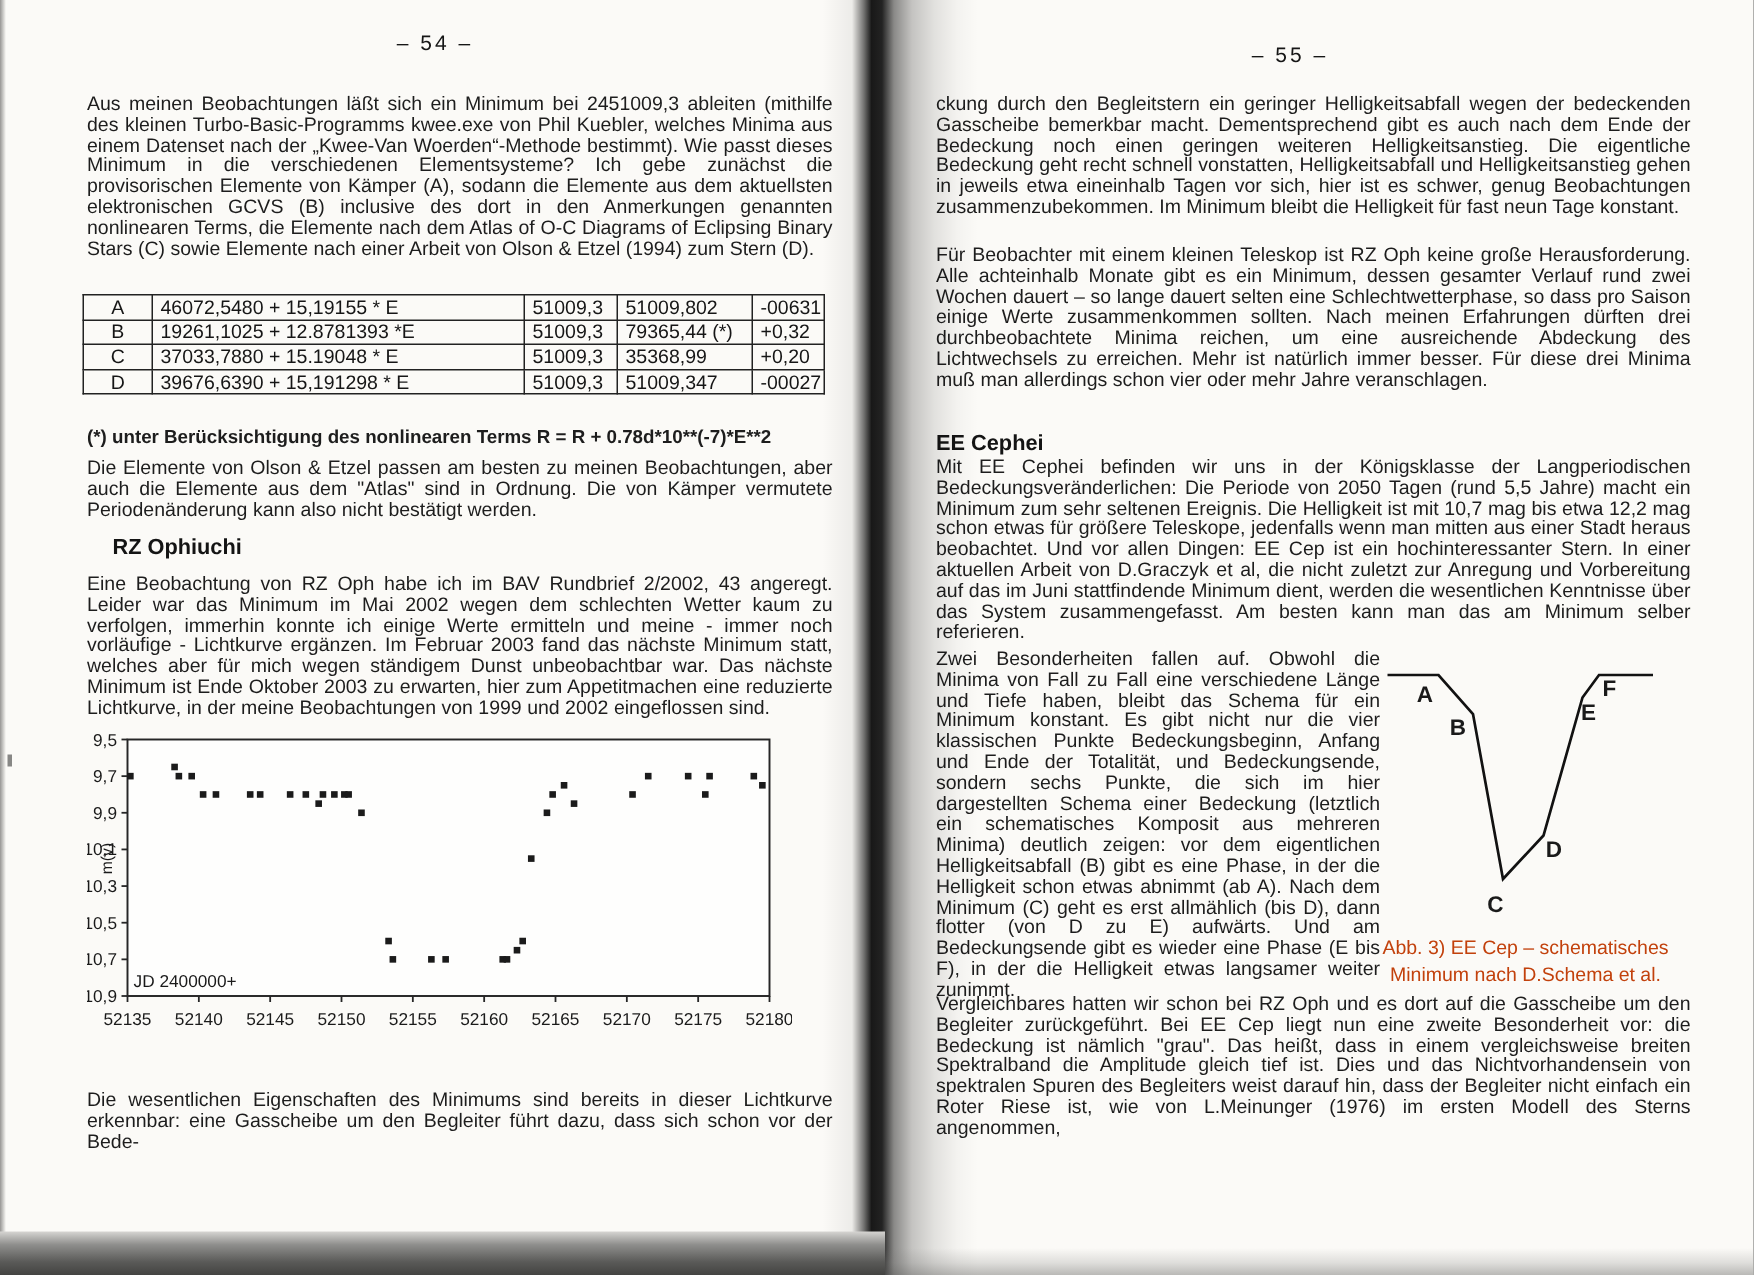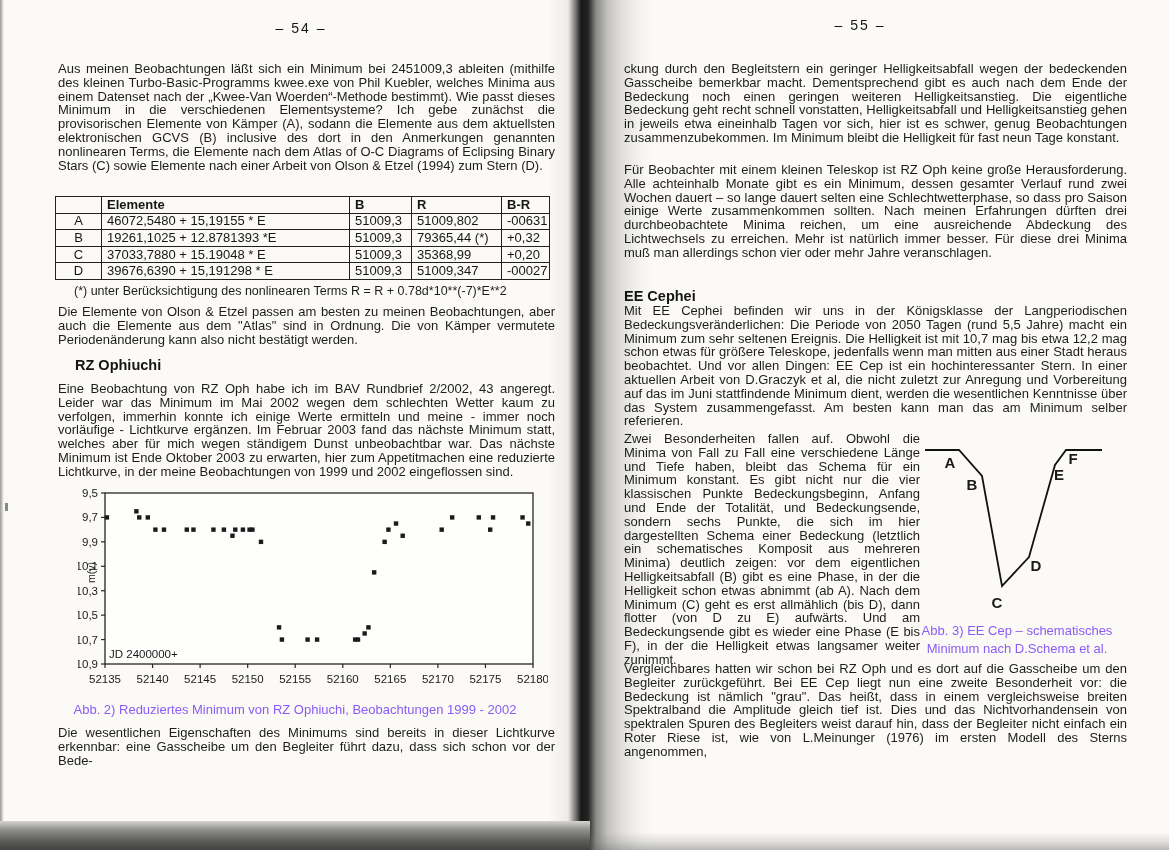--- a/index.html
+++ b/index.html
@@ -8,21 +8,21 @@
     background:#fbfaf7;color:#1d1d1d;
     font-family:"Liberation Sans", sans-serif;
   }
   .abs{position:absolute;}
   .para{
     font-size:13px;line-height:13.8px;text-align:justify;
     color:#1d1d1d;
   }
   .pageno{font-size:14px;letter-spacing:2px;text-align:center;color:#161616;}
   .heading{font-size:14.5px;font-weight:bold;color:#141414;}
-  .caption{font-size:13px;text-align:center;color:#8b5cf6;}
+  .caption{font-size:13px;text-align:center;color:#c2410c;}
   .footnote{font-size:12.5px;color:#1d1d1d;}
   table.elements{
     border-collapse:collapse;font-size:13px;color:#161616;
     width:494px;table-layout:fixed;
   }
   table.elements td,table.elements th{
     border:1.4px solid #222;padding:0 5px;height:15.6px;line-height:14px;
     overflow:hidden;white-space:nowrap;text-align:left;font-weight:normal;
   }
   table.elements tr.hdr td{font-weight:bold;}
@@ -43,40 +43,33 @@
     background:linear-gradient(180deg,#d6d5d2 0%,#8f8f8d 30%,#5a5a58 70%,#434341 100%);}
   .bottom-right-band{left:590px;top:832px;width:579px;height:18px;
     background:linear-gradient(180deg, rgba(120,120,118,0) 0%, rgba(120,120,118,0.22) 55%, rgba(95,95,93,0.42) 100%);}
   .margin-speck{left:5px;top:503px;width:3px;height:8px;background:rgba(40,40,40,0.55);}
 </style>
 </head>
 <body>
 
 <div class="scan">
 
-  <div class="abs pageno" style="left:246px;top:20px;width:110px;">– 54 –</div>
+  <div class="abs pageno" style="left:235px;top:20px;width:110px;">– 54 –</div>
 
   <div class="abs para" style="left:58px;top:62px;width:497px;">Aus meinen Beobachtungen läßt sich ein Minimum bei 2451009,3 ableiten (mithilfe des kleinen Turbo-Basic-Programms kwee.exe von Phil Kuebler, welches Minima aus einem Datenset nach der „Kwee-Van Woerden“-Methode bestimmt). Wie passt dieses Minimum in die verschiedenen Elementsysteme? Ich gebe zunächst die provisorischen Elemente von Kämper (A), sodann die Elemente aus dem aktuellsten elektronischen GCVS (B) inclusive des dort in den Anmerkungen genannten nonlinearen Terms, die Elemente nach dem Atlas of O-C Diagrams of Eclipsing Binary Stars (C) sowie Elemente nach einer Arbeit von Olson &amp; Etzel (1994) zum Stern (D).</div>
 
   <table class="elements abs" style="left:55px;top:196px;">
     <colgroup>
       <col style="width:46px">
         <col style="width:248px">
         <col style="width:62px">
         <col style="width:90px">
         <col style="width:48px">
     </colgroup>
     <tbody>
-        <tr class="hdr">
-      <td></td>
-      <td>Elemente</td>
-      <td>B</td>
-      <td>R</td>
-      <td>B-R</td>
-    </tr>
     <tr>
       <td class="rowlab">A</td>
       <td>46072,5480 + 15,19155 * E</td>
       <td>51009,3</td>
       <td>51009,802</td>
       <td>-00631</td>
     </tr>
     <tr>
       <td class="rowlab">B</td>
       <td>19261,1025 + 12.8781393 *E</td>
@@ -94,29 +87,29 @@
     <tr>
       <td class="rowlab">D</td>
       <td>39676,6390 + 15,191298 * E</td>
       <td>51009,3</td>
       <td>51009,347</td>
       <td>-00027</td>
     </tr>
   </tbody>
     </table>
 
-  <div class="abs footnote" style="left:74px;top:284px;width:497px;">(*) unter Berücksichtigung des nonlinearen Terms R = R + 0.78d*10**(-7)*E**2</div>
+  <div class="abs footnote" style="left:58px;top:284px;width:497px;font-weight:bold;">(*) unter Berücksichtigung des nonlinearen Terms R = R + 0.78d*10**(-7)*E**2</div>
 
   <div class="abs para" style="left:58px;top:305px;width:497px;">Die Elemente von Olson &amp; Etzel passen am besten zu meinen Beobachtungen, aber auch die Elemente aus dem "Atlas" sind in Ordnung. Die von Kämper vermutete Periodenänderung kann also nicht bestätigt werden.</div>
 
   <div class="abs heading" style="left:75px;top:357px;">RZ Ophiuchi</div>
 
   <div class="abs para" style="left:58px;top:382px;width:497px;">Eine Beobachtung von RZ Oph habe ich im BAV Rundbrief 2/2002, 43 angeregt. Leider war das Minimum im Mai 2002 wegen dem schlechten Wetter kaum zu verfolgen, immerhin konnte ich einige Werte ermitteln und meine - immer noch vorläufige - Lichtkurve ergänzen. Im Februar 2003 fand das nächste Minimum statt, welches aber für mich wegen ständigem Dunst unbeobachtbar war. Das nächste Minimum ist Ende Oktober 2003 zu erwarten, hier zum Appetitmachen eine reduzierte Lichtkurve, in der meine Beobachtungen von 1999 und 2002 eingeflossen sind.</div>
 
-  <div class="abs" style="left:58px;top:486px;width:470px;height:212px;margin-left:20px;">
+  <div class="abs" style="left:58px;top:486px;width:470px;height:212px;">
     <svg id="lightcurve-svg" width="470" height="212">
         <rect x="27" y="7" width="428" height="171" fill="#fefefd" stroke="#262626" stroke-width="1.3"></rect>
         <line x1="23" y1="7" x2="27" y2="7" stroke="#262626" stroke-width="1.2"></line>
         <text x="20" y="11" text-anchor="end" font-size="11.5">9,5</text>
         <line x1="23" y1="31.42857142857134" x2="27" y2="31.42857142857134" stroke="#262626" stroke-width="1.2"></line>
         <text x="20" y="35.42857142857134" text-anchor="end" font-size="11.5">9,7</text>
         <line x1="23" y1="55.85714285714289" x2="27" y2="55.85714285714289" stroke="#262626" stroke-width="1.2"></line>
         <text x="20" y="59.85714285714289" text-anchor="end" font-size="11.5">9,9</text>
         <line x1="23" y1="80.28571428571422" x2="27" y2="80.28571428571422" stroke="#262626" stroke-width="1.2"></line>
         <text x="20" y="84.28571428571422" text-anchor="end" font-size="11.5">10,1</text>
@@ -182,25 +175,24 @@
         <rect x="398.5866666666944" y="29.22857142857134" width="4.4" height="4.4" fill="#1b1b1b"></rect>
         <rect x="410" y="41.44285714285722" width="4.4" height="4.4" fill="#1b1b1b"></rect>
         <rect x="412.85333333336104" y="29.22857142857134" width="4.4" height="4.4" fill="#1b1b1b"></rect>
         <rect x="442.33777777779164" y="29.22857142857134" width="4.4" height="4.4" fill="#1b1b1b"></rect>
         <rect x="448.0444444444445" y="35.335714285714275" width="4.4" height="4.4" fill="#1b1b1b"></rect>
         <text x="17" y="86.39285714285717" text-anchor="middle" font-size="10.5" transform="rotate(-90 17 86.39285714285717)">m(v)</text>
         <text x="31" y="172" text-anchor="start" font-size="11.5">JD 2400000+</text>
       </svg>
   </div>
 
-  <div class="abs caption" style="left:50px;top:702px;width:490px;">Abb. 2) Reduziertes Minimum von RZ Ophiuchi, Beobachtungen 1999 - 2002</div>
 
   <div class="abs para" style="left:58px;top:726px;width:497px;">Die wesentlichen Eigenschaften des Minimums sind bereits in dieser Lichtkurve erkennbar: eine Gasscheibe um den Begleiter führt dazu, dass sich schon vor der Bede-</div>
 
-  <div class="abs pageno" style="left:805px;top:17px;width:110px;">– 55 –</div>
+  <div class="abs pageno" style="left:805px;top:28px;width:110px;">– 55 –</div>
 
   <div class="abs para" style="left:624px;top:62px;width:503px;">ckung durch den Begleitstern ein geringer Helligkeitsabfall wegen der bedeckenden Gasscheibe bemerkbar macht. Dementsprechend gibt es auch nach dem Ende der Bedeckung noch einen geringen weiteren Helligkeitsanstieg. Die eigentliche Bedeckung geht recht schnell vonstatten, Helligkeitsabfall und Helligkeitsanstieg gehen in jeweils etwa eineinhalb Tagen vor sich, hier ist es schwer, genug Beobachtungen zusammenzubekommen. Im Minimum bleibt die Helligkeit für fast neun Tage konstant.</div>
 
   <div class="abs para" style="left:624px;top:163px;width:503px;">Für Beobachter mit einem kleinen Teleskop ist RZ Oph keine große Herausforderung. Alle achteinhalb Monate gibt es ein Minimum, dessen gesamter Verlauf rund zwei Wochen dauert – so lange dauert selten eine Schlechtwetterphase, so dass pro Saison einige Werte zusammenkommen sollten. Nach meinen Erfahrungen dürften drei durchbeobachtete Minima reichen, um eine ausreichende Abdeckung des Lichtwechsels zu erreichen. Mehr ist natürlich immer besser. Für diese drei Minima muß man allerdings schon vier oder mehr Jahre veranschlagen.</div>
 
   <div class="abs heading" style="left:624px;top:288px;">EE Cephei</div>
 
   <div class="abs para" style="left:624px;top:304px;width:503px;">Mit EE Cephei befinden wir uns in der Königsklasse der Langperiodischen Bedeckungsveränderlichen: Die Periode von 2050 Tagen (rund 5,5 Jahre) macht ein Minimum zum sehr seltenen Ereignis. Die Helligkeit ist mit 10,7 mag bis etwa 12,2 mag schon etwas für größere Teleskope, jedenfalls wenn man mitten aus einer Stadt heraus beobachtet. Und vor allen Dingen: EE Cep ist ein hochinteressanter Stern. In einer aktuellen Arbeit von D.Graczyk et al, die nicht zuletzt zur Anregung und Vorbereitung auf das im Juni stattfindende Minimum dient, werden die wesentlichen Kenntnisse über das System zusammengefasst. Am besten kann man das am Minimum selber referieren.</div>
 
   <div class="abs para" style="left:624px;top:432px;width:296px;">Zwei Besonderheiten fallen auf. Obwohl die Minima von Fall zu Fall eine verschiedene Länge und Tiefe haben, bleibt das Schema für ein Minimum konstant. Es gibt nicht nur die vier klassischen Punkte Bedeckungsbeginn, Anfang und Ende der Totalität, und Bedeckungsende, sondern sechs Punkte, die sich im hier dargestellten Schema einer Bedeckung (letztlich ein schematisches Komposit aus mehreren Minima) deutlich zeigen: vor dem eigentlichen Helligkeitsabfall (B) gibt es eine Phase, in der die Helligkeit schon etwas abnimmt (ab A). Nach dem Minimum (C) geht es erst allmählich (bis D), dann flotter (von D zu E) aufwärts. Und am Bedeckungsende gibt es wieder eine Phase (E bis F), in der die Helligkeit etwas langsamer weiter zunimmt.</div>

